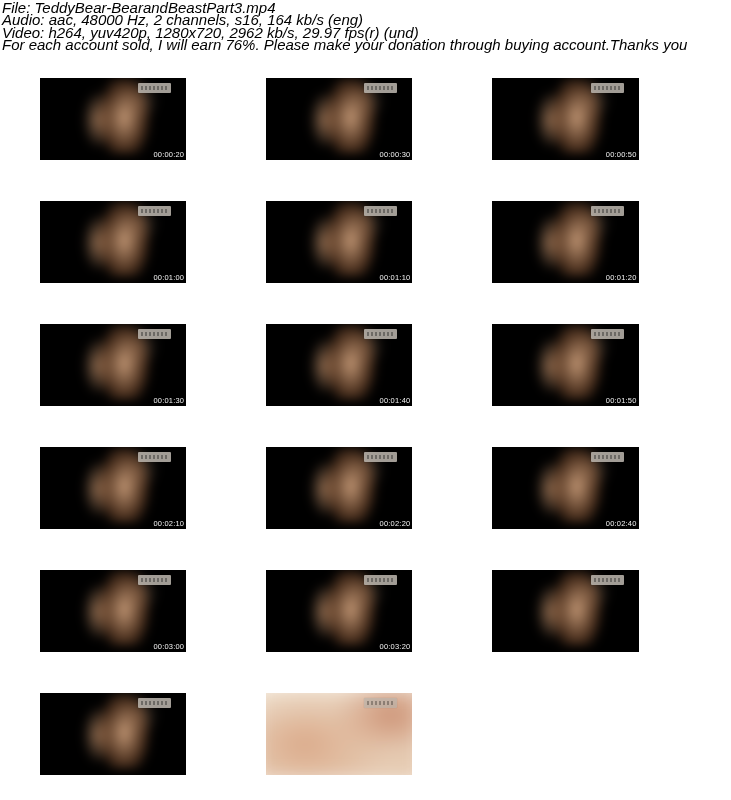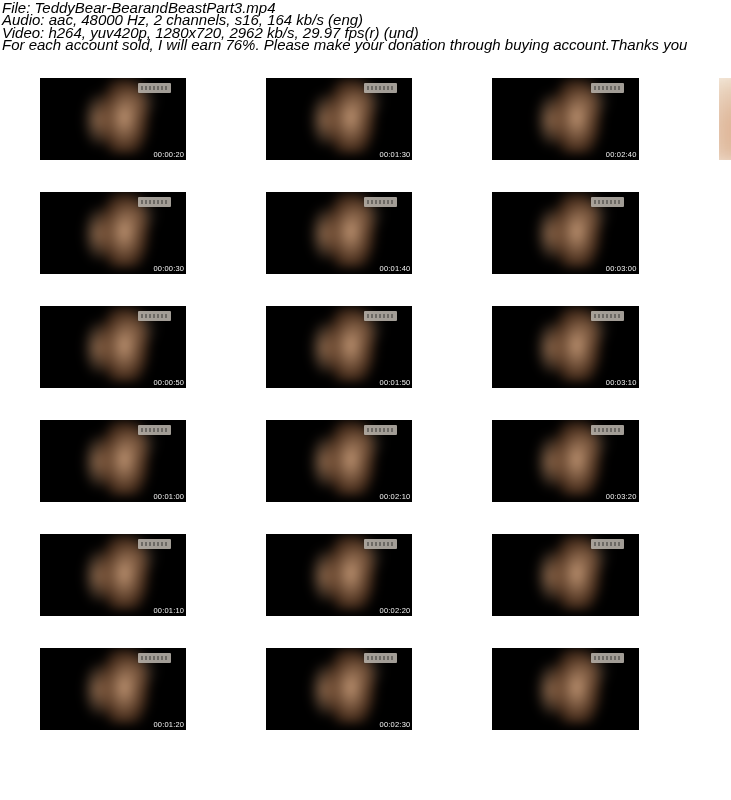--- a/index.html
+++ b/index.html
@@ -6,21 +6,21 @@
   body{width:731px;height:800px;overflow:hidden;font-family:"Liberation Sans",sans-serif;}
 
   
   .header{width:731px;height:62px;background:#ffffff;padding:2px 0 0 2px;box-sizing:border-box;}
   .header .line{
     font-style:italic;font-size:15px;line-height:12.4px;color:#000000;
     white-space:nowrap;letter-spacing:0px;
   }
 
   
-  .grid{width:731px;height:738px;display:flex;flex-wrap:wrap;flex-direction:column;}
+  .grid{width:731px;height:738px;display:flex;flex-wrap:wrap;}
   .thumb{
     position:relative;width:20%;height:82px;overflow:hidden;box-sizing:border-box;
   }
   .thumb .ph{position:absolute;inset:0;}
 
   
   .thumb.dark{background:#000000;}
   .thumb.dark .ph{
     left:18%;width:64%;top:0;bottom:6px;
     background:
@@ -121,36 +121,26 @@
     <span class="ts">00:02:10</span>
   </figure>
     <figure class="thumb dark" data-variant="0">
     <div class="ph"></div>
     <div class="wm"></div>
     <span class="ts">00:02:20</span>
   </figure>
     <figure class="thumb dark" data-variant="0">
     <div class="ph"></div>
     <div class="wm"></div>
-    <span class="ts">00:02:30</span>
-  </figure>
-    <figure class="thumb dark" data-variant="0">
-    <div class="ph"></div>
-    <div class="wm"></div>
     <span class="ts">00:02:40</span>
   </figure>
     <figure class="thumb dark" data-variant="0">
     <div class="ph"></div>
     <div class="wm"></div>
     <span class="ts">00:03:00</span>
-  </figure>
-    <figure class="thumb dark" data-variant="0">
-    <div class="ph"></div>
-    <div class="wm"></div>
-    <span class="ts">00:03:10</span>
   </figure>
     <figure class="thumb dark" data-variant="0">
     <div class="ph"></div>
     <div class="wm"></div>
     <span class="ts">00:03:20</span>
   </figure>
     <figure class="thumb dark" data-variant="0">
     <div class="ph"></div>
     <div class="wm"></div>
 

